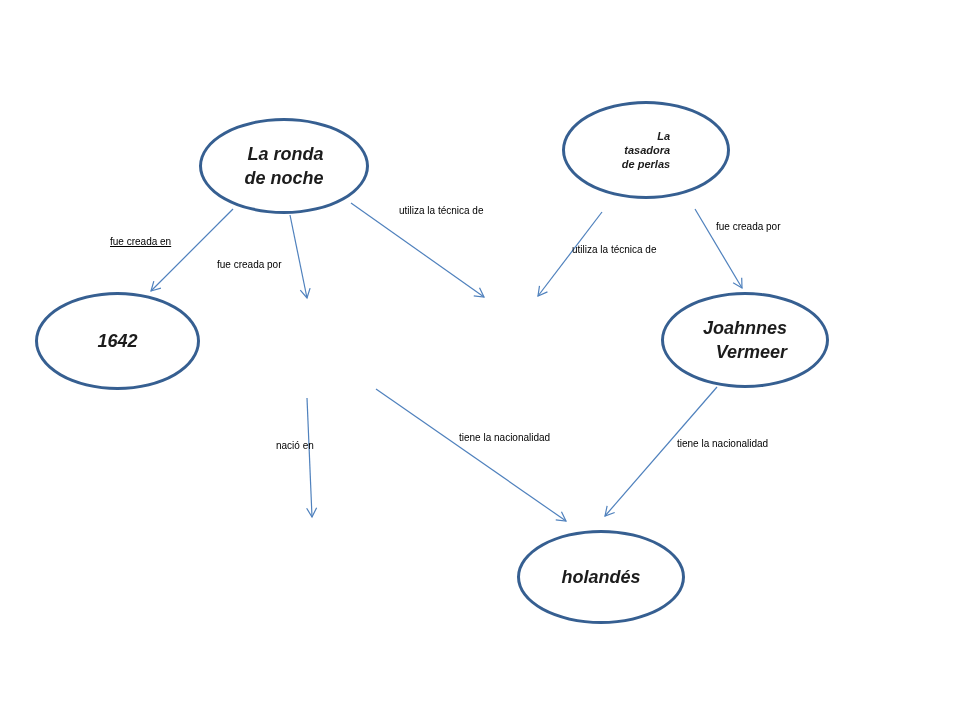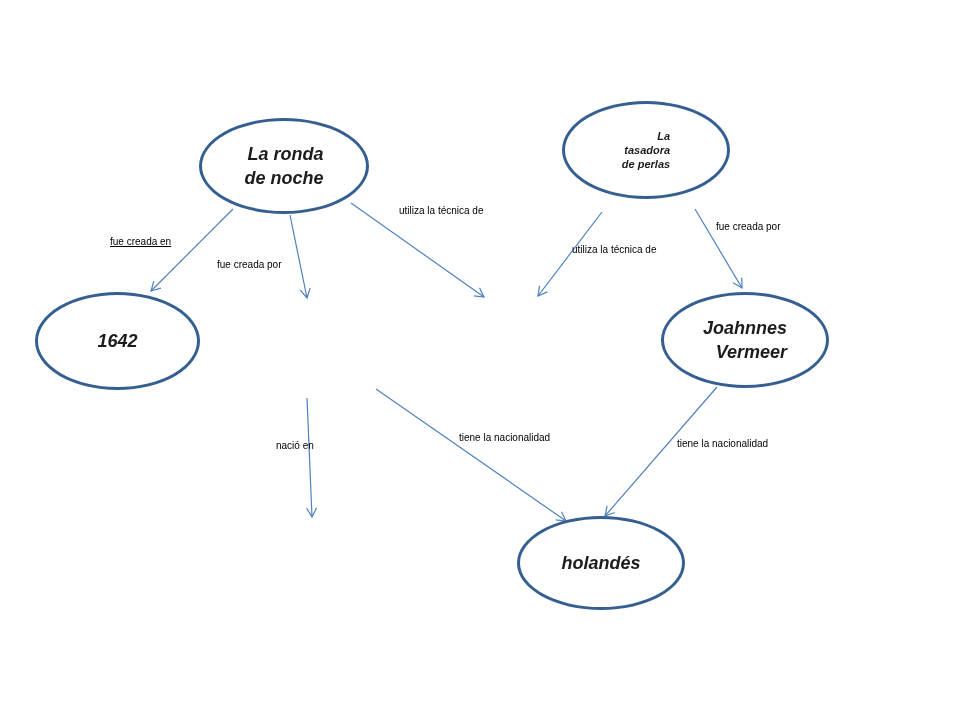--- a/index.html
+++ b/index.html
@@ -41,21 +41,21 @@
     white-space: nowrap;
   }
   
   #n-ronda     { left: 199px; top: 118px; width: 170px; height: 96px; }
   #n-tasadora  { left: 562px; top: 101px; width: 168px; height: 98px; font-size: 11px; line-height: 1.28; }
   #n-1642      { left: 35px;  top: 292px; width: 165px; height: 98px; }
   #n-rembrandt { left: 223px; top: 301px; width: 167px; height: 95px; }
   #n-oleo      { left: 435px; top: 300px; width: 165px; height: 93px; }
   #n-vermeer   { left: 661px; top: 292px; width: 168px; height: 96px; }
   #n-1606      { left: 230px; top: 521px; width: 168px; height: 93px; }
-  #n-holandes  { left: 517px; top: 516px; width: 168px; height: 94px; }
+  #n-holandes  { left: 517px; top: 530px; width: 168px; height: 94px; }
   
   #el-0 { left: 110px; top: 236px; text-decoration: underline; }
   #el-1 { left: 217px; top: 259px; }
   #el-2 { left: 399px; top: 205px; }
   #el-3 { left: 572px; top: 244px; }
   #el-4 { left: 716px; top: 221px; }
   #el-5 { left: 240px; top: 440px; margin-left: 36px; }
   #el-6 { left: 459px; top: 432px; }
   #el-7 { left: 677px; top: 438px; }
 </style>

